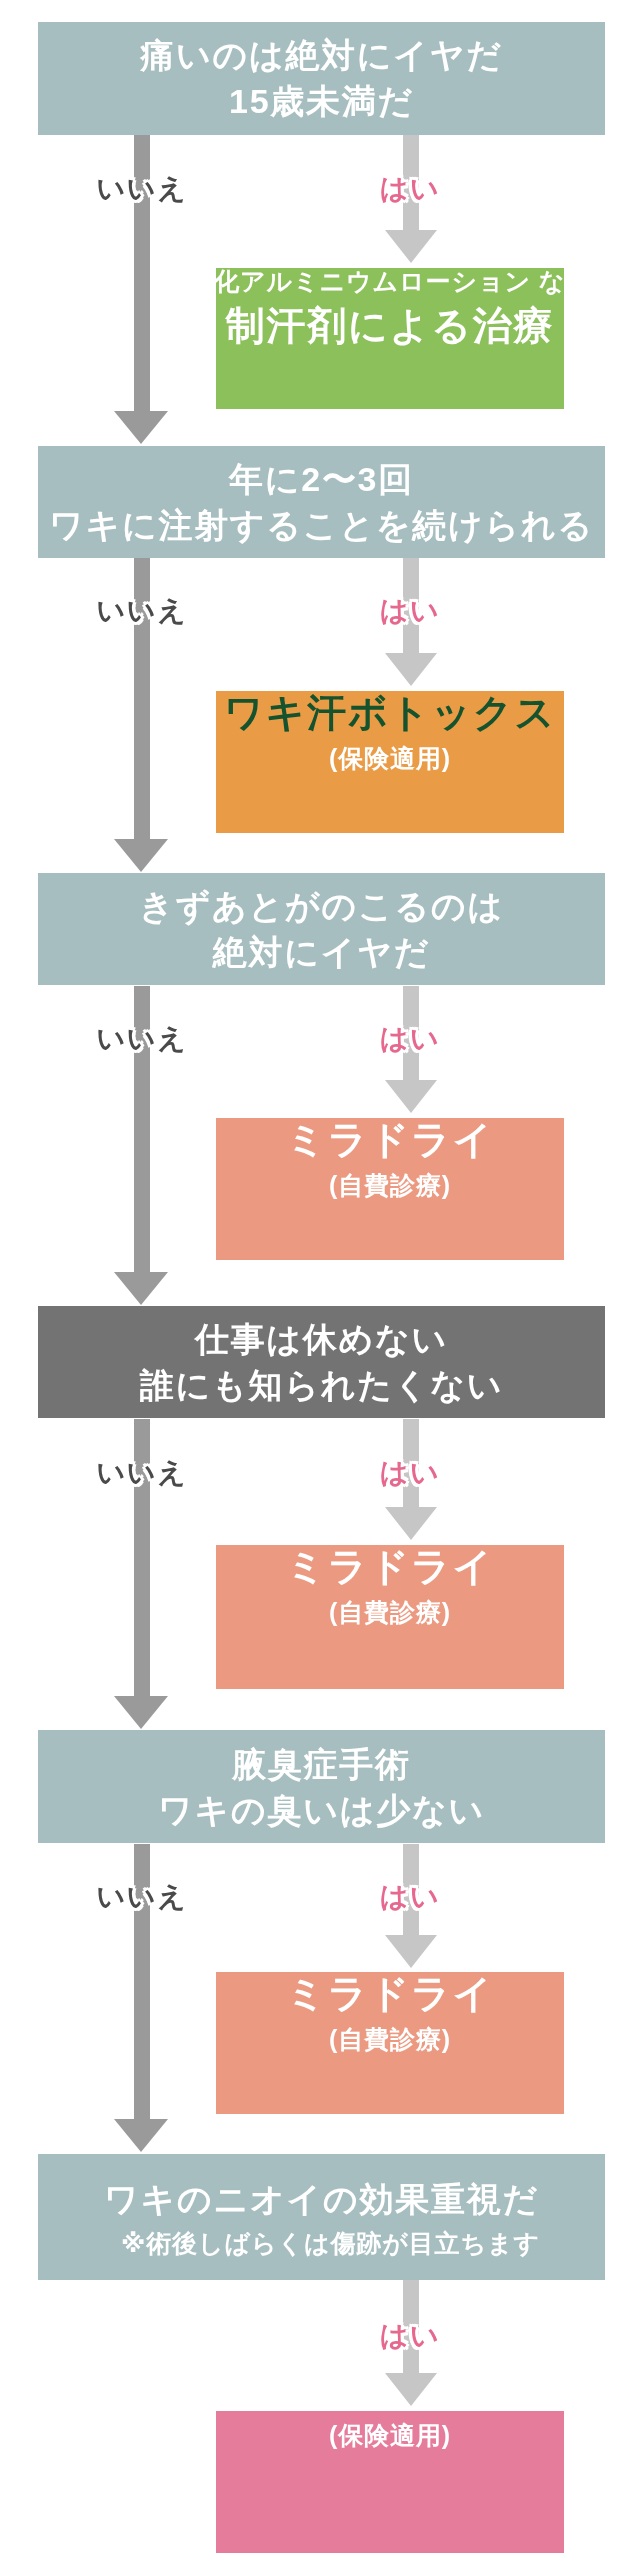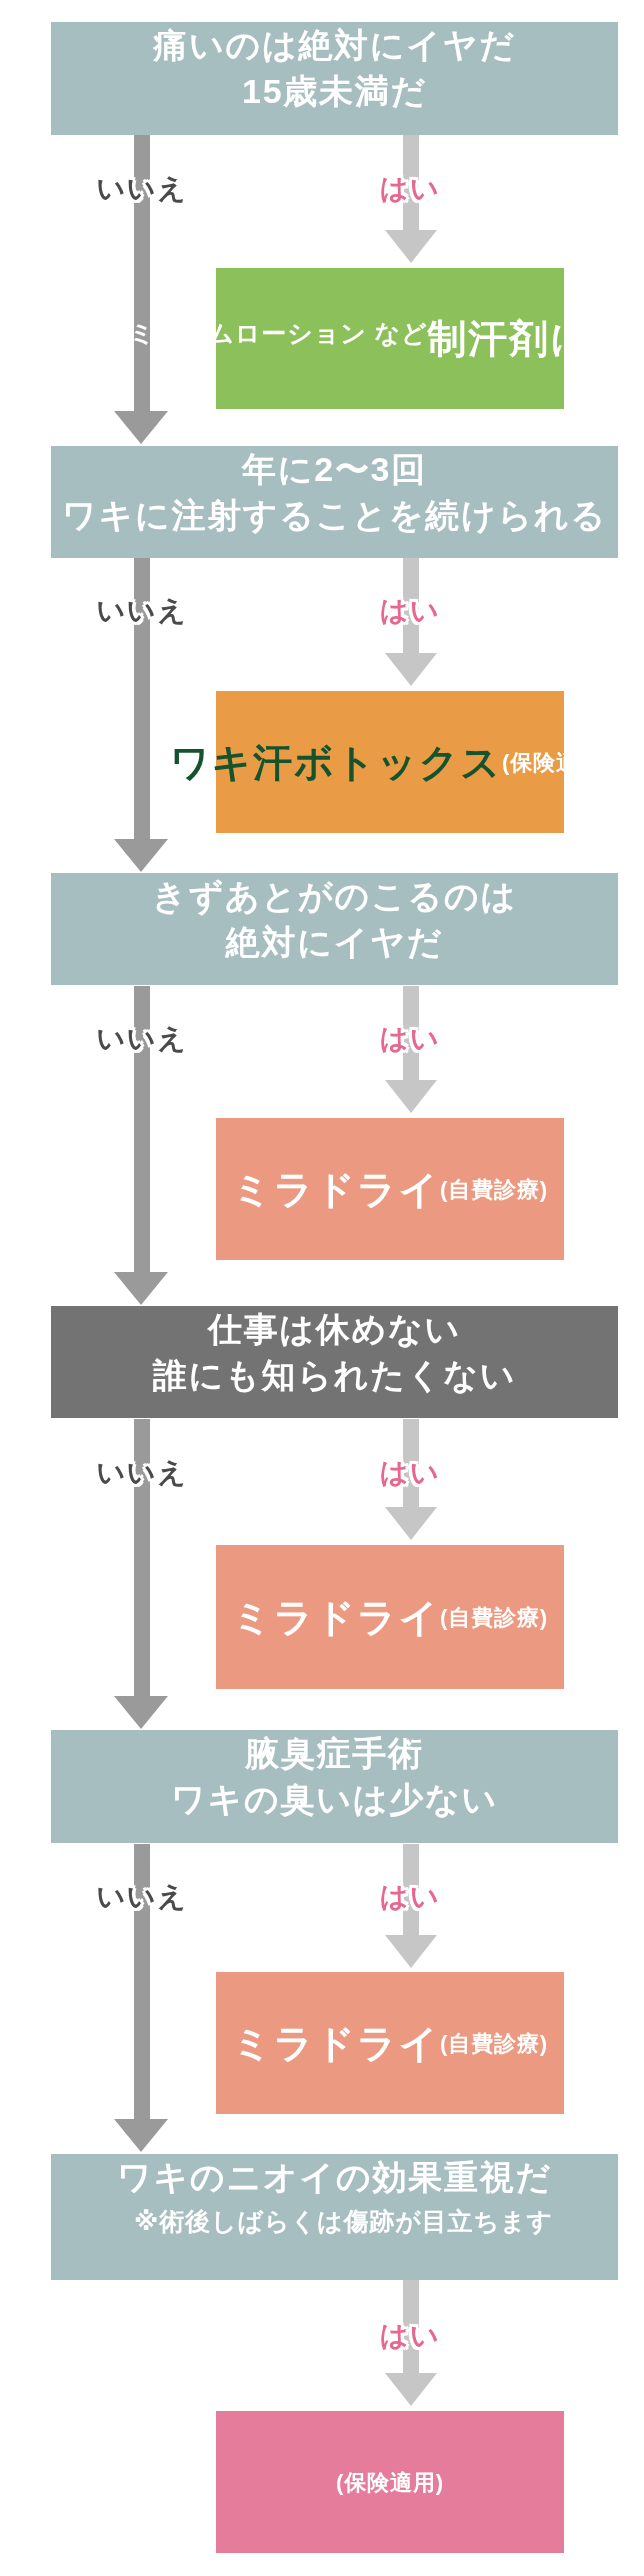--- a/index.html
+++ b/index.html
@@ -1,33 +1,33 @@
 <!DOCTYPE html>
 <html style="font-size:13.7px"><head>
 <meta charset="utf-8">
 <style>
   html,body{margin:0;padding:0;background:#ffffff;}
   #canvas{
     position:relative;width:644px;height:2576px;background:#ffffff;overflow:hidden;
     font-family:"Liberation Sans","DejaVu Sans",sans-serif;font-weight:bold;
   }
-  .qbox{position:absolute;left:51px;width:567px;display:flex;flex-direction:column;justify-content:flex-start;align-items:center;box-sizing:border-box;}
+  .qbox{position:absolute;left:38px;width:567px;display:flex;flex-direction:column;justify-content:center;align-items:center;box-sizing:border-box;}
   .qline{color:#ffffff;font-size:34px;line-height:46px;letter-spacing:1.7px;text-align:center;white-space:nowrap;}
   .qnotes{width:100%;box-sizing:border-box;padding:6.9px 17px 0 83px;text-align:left;}
   .qnote{color:#ffffff;font-size:25px;line-height:29px;letter-spacing:0.9px;white-space:nowrap;}
   .shaft{position:absolute;}
   .head{position:absolute;width:0;height:0;}
   .branch-label{
     position:absolute;transform:translate(-50%,-50%);font-size:28px;letter-spacing:1.7px;white-space:nowrap;
     text-shadow:-2.6px -2.6px 0 #fff,2.6px -2.6px 0 #fff,-2.6px 2.6px 0 #fff,2.6px 2.6px 0 #fff,-3.4px 0 0 #fff,3.4px 0 0 #fff,0 -3.4px 0 #fff,0 3.4px 0 #fff;
   }
-  .rbox{position:absolute;left:216px;width:348px;display:flex;flex-direction:row;justify-content:center;align-items:center;box-sizing:border-box;}
+  .rbox{position:absolute;left:216px;width:348px;display:flex;flex-direction:column;justify-content:flex-start;align-items:center;box-sizing:border-box;}
   .rpre{color:#ffffff;font-size:25px;line-height:27.5px;margin-bottom:8.6px;letter-spacing:0.9px;white-space:nowrap;}
   .rtitle{color:#ffffff;font-size:39px;line-height:43px;letter-spacing:1.7px;white-space:nowrap;}
-  .rsub{color:#ffffff;font-size:22px;line-height:27.5px;margin-top:1px;letter-spacing:0.9px;white-space:nowrap;}
+  .rsub{color:#ffffff;font-size:25px;line-height:27.5px;margin-top:11px;letter-spacing:0.9px;white-space:nowrap;}
 </style>
 </head>
 <body>
 
 <div id="canvas" style="background: rgb(255, 255, 255);">
     <div class="shaft" style="left: 134px; top: 135px; width: 15.5px; height: 278px; background: rgb(154, 154, 154);"></div>
     <div class="head" style="left: 114px; top: 411px; border-left: 27.5px solid transparent; border-right: 27.5px solid transparent; border-top: 33px solid rgb(154, 154, 154);"></div>
     <div class="branch-label" style="left: 142px; top: 189px; color: rgb(74, 74, 74);">いいえ</div>
     <div class="shaft" style="left: 403px; top: 135px; width: 15.5px; height: 97px; background: rgb(198, 198, 198);"></div>
     <div class="head" style="left: 385px; top: 230px; border-left: 26px solid transparent; border-right: 26px solid transparent; border-top: 33px solid rgb(198, 198, 198);"></div>

